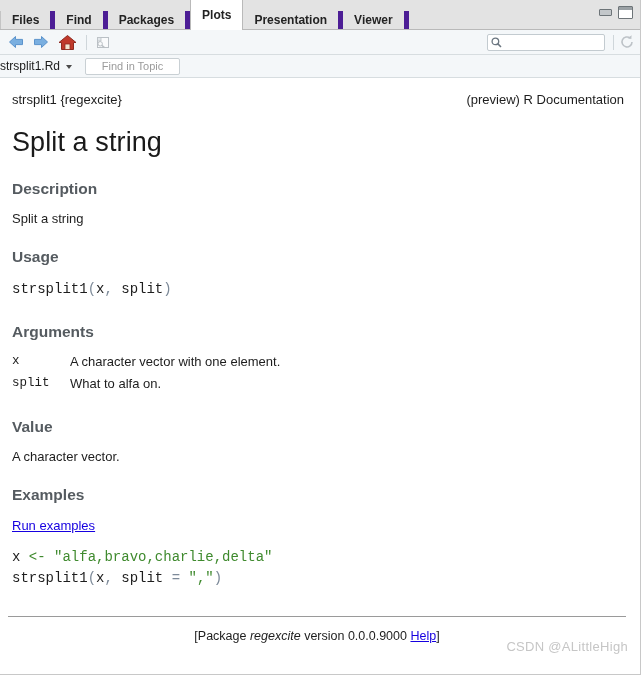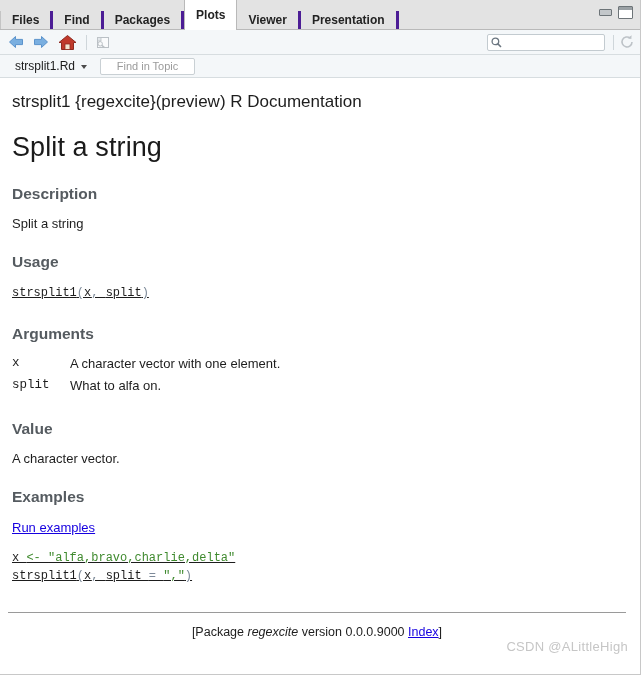--- a/index.html
+++ b/index.html
@@ -34,21 +34,21 @@
   .tabs { display: flex; align-items: flex-end; height: 30px; }
   .tab {
     height: 18px;
     padding: 0 11px;
     display: flex;
     align-items: center;
     font-size: 12px;
     font-weight: bold;
     color: #232323;
     background: #e3e3e3;
-    border-right: 3px solid #4c1d95;
+    border-right: 5px solid #4c1d95;
     white-space: nowrap;
     cursor: default;
   }
   .tab:first-child { border-left: 1px solid #c4c4c4; }
   .tab.active {
     background: #ffffff;
     border-left: 1px solid #b9b9b9;
     border-right: 1px solid #b9b9b9;
     height: 30px;
     margin-bottom: -1px;
@@ -146,21 +146,21 @@
     cursor: pointer;
   }
 
   
   .toolbar2 {
     height: 23px;
     background: #f4f7f9;
     border-bottom: 1px solid #d7dde0;
     display: flex;
     align-items: center;
-    padding-left: 15px;
+    padding-left: 0;
     flex: 0 0 auto;
   }
   .topicsel {
     display: flex;
     align-items: center;
     font-size: 12px;
     color: #1b1b1b;
     cursor: pointer;
     white-space: nowrap;
   }
@@ -198,23 +198,23 @@
   .doc {
     flex: 1 1 auto;
     background: #ffffff;
     overflow: hidden;
     padding: 14px 14px 0 8px;
     position: relative;
   }
 
   .docheader {
     display: flex;
-    justify-content: flex-start;
+    justify-content: space-between;
     align-items: baseline;
-    font-size: 17px;
+    font-size: 13px;
     color: #1d1d1d;
     padding: 0 2px 0 4px;
   }
 
   h1.title {
     font-size: 27px;
     font-weight: normal;
     color: #1a1a1a;
     margin: 20px 0 0 4px;
     letter-spacing: .1px;
@@ -228,26 +228,25 @@
   }
 
   p.body {
     font-size: 13px;
     color: #1d1d1d;
     margin: 13px 0 0 4px;
   }
 
   pre.code {
     font-family: "Liberation Mono", "DejaVu Sans Mono", monospace;
-    font-size: 12px;
+    font-size: 14px;
     color: #1d1d1d;
     margin: 13px 0 0 4px;
     line-height: 1.55;
     white-space: pre;
-    text-decoration: underline;
   }
   .punc { color: #7d8a99; }
   .str  { color: #3f8a2e; }
   .arrow-op { color: #3f8a2e; }
 
   table.args {
     margin: 11px 0 0 4px;
     border-collapse: collapse;
   }
   table.args td { vertical-align: top; padding: 2px 0 5px 0; }
@@ -302,24 +301,24 @@
       <div class="tab">
           <span>Find</span>
         </div>
       <div class="tab">
           <span>Packages</span>
         </div>
       <div class="tab active">
           <span>Plots</span>
         </div>
       <div class="tab">
+          <span>Presentation</span>
+        </div>
+      <div class="tab">
           <span>Viewer</span>
-        </div>
-      <div class="tab">
-          <span>Presentation</span>
         </div>
     </div>
     <div class="tabfill"></div>
 
     <div class="wincontrols">
       <span class="btn-min"></span>
       <span class="btn-max"></span>
     </div>
   </div>
 
@@ -415,19 +414,19 @@
     <h2 class="sec">Value</h2>
     <p class="body">A character vector.</p>
 
     <h2 class="sec">Examples</h2>
     <a class="link runex" href="#">Run examples</a>
 
     <pre class="code"><span>x </span><span class="arrow-op">&lt;- </span><span class="str">"alfa,bravo,charlie,delta"</span>
 <span>strsplit1</span><span class="punc">(</span><span>x</span><span class="punc">, </span><span>split </span><span class="punc">= </span><span class="str">","</span><span class="punc">)</span></pre>
 
     <div class="footer">
-      <span>[Package </span><i>regexcite</i><span> version 0.0.0.9000 </span><a href="#">Index</a><span>]</span>
+      <span>[Package </span><i>regexcite</i><span> version 0.0.0.9000 </span><a href="#">Help</a><span>]</span>
     </div>
 
     <div class="watermark">CSDN @ALittleHigh</div>
   </div>
 
 </div>
 
 </body></html>

